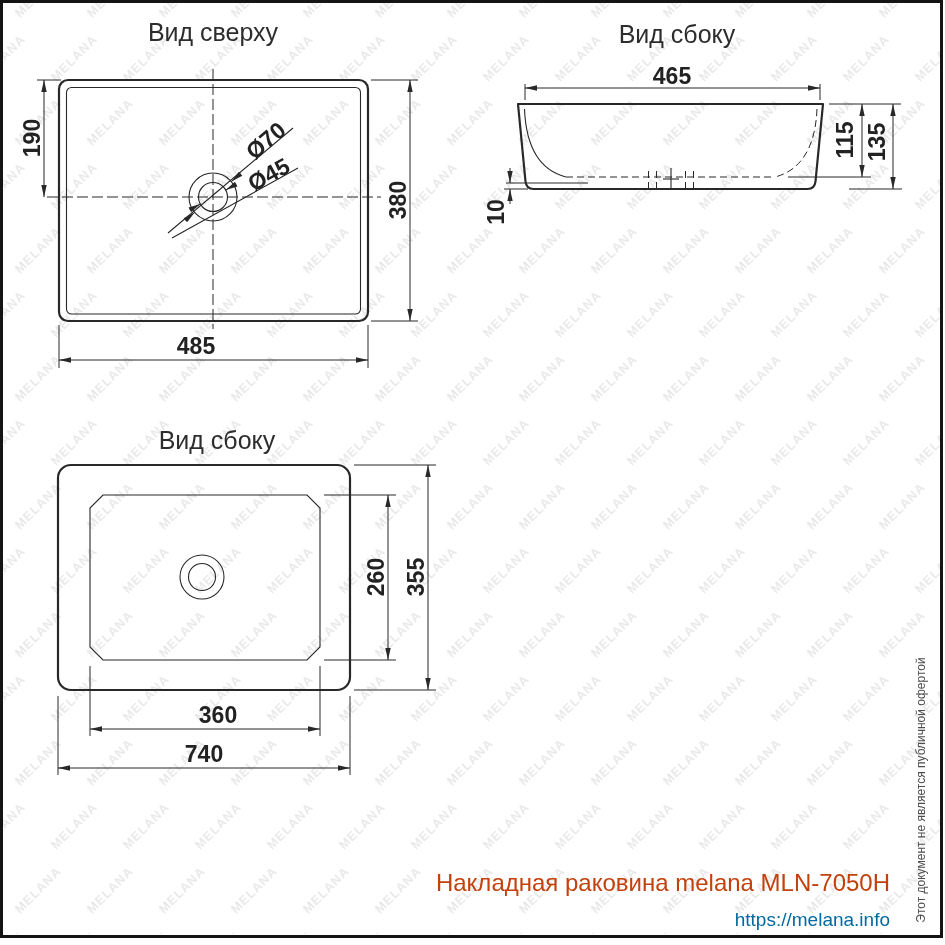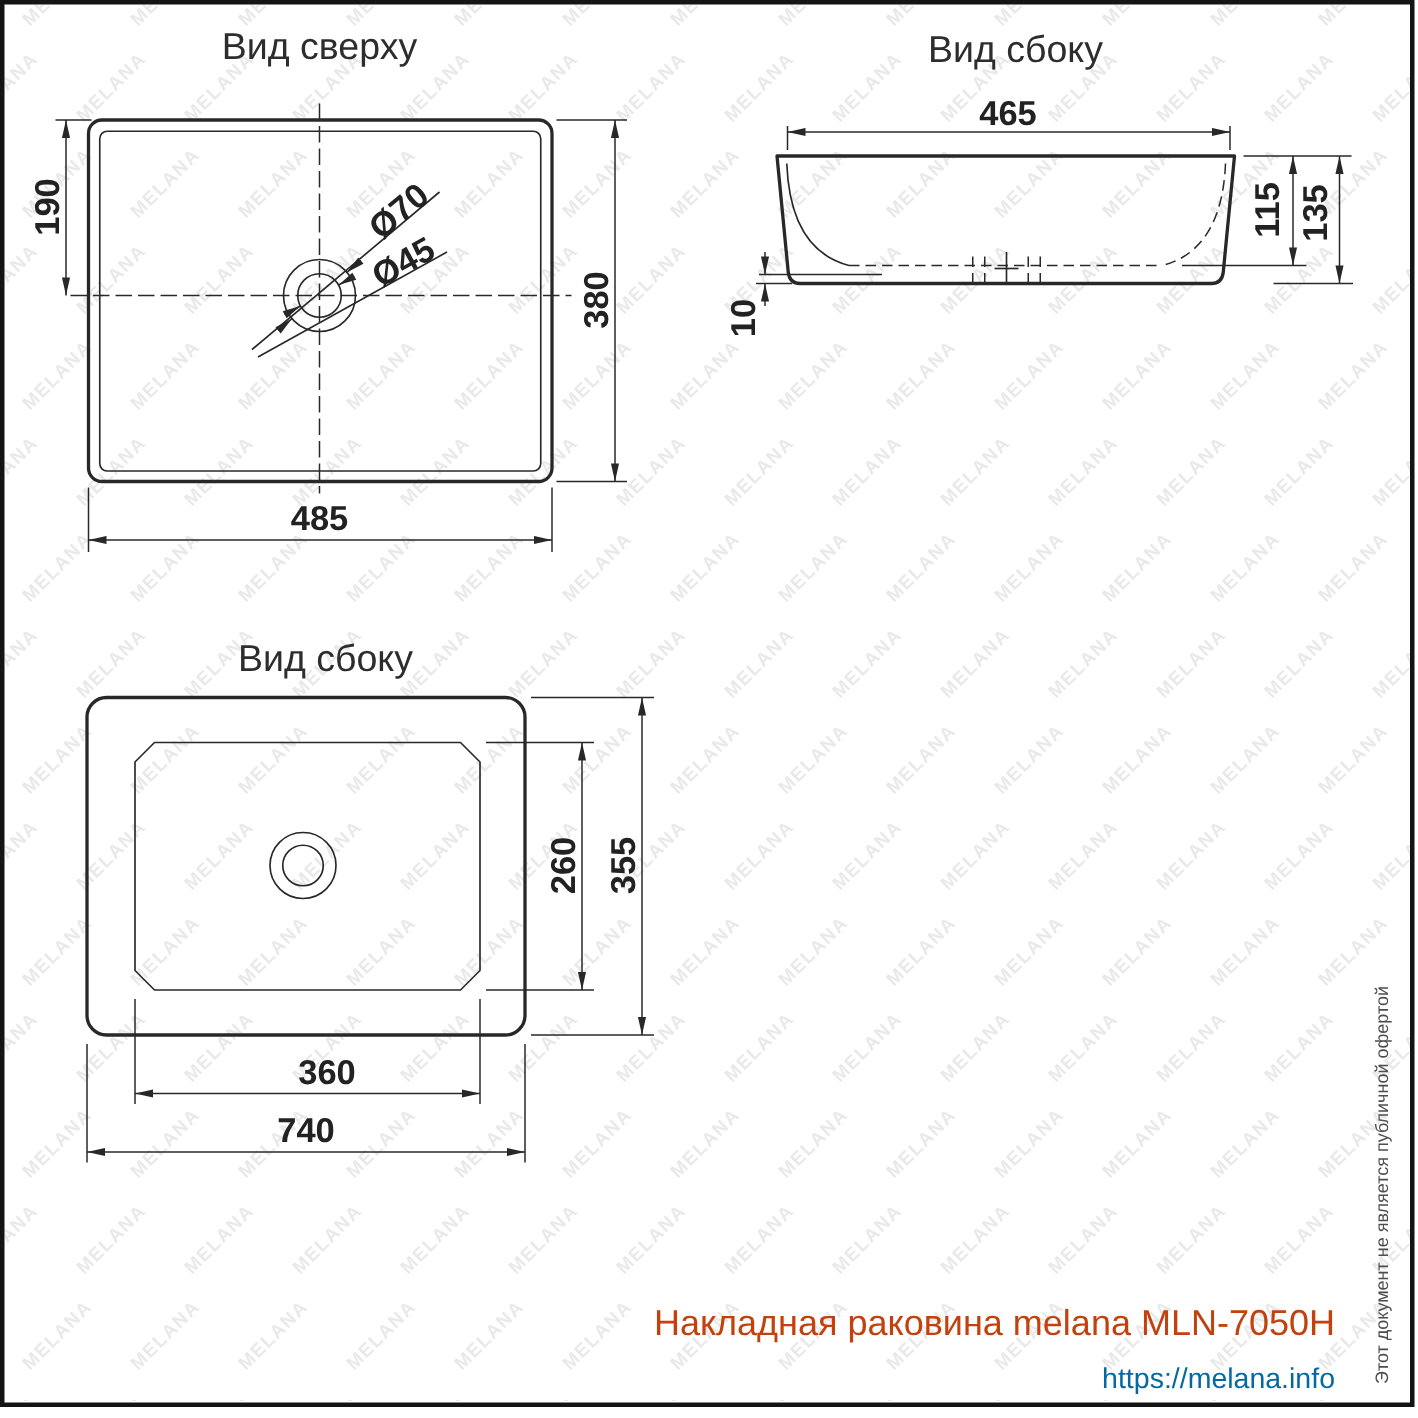--- a/index.html
+++ b/index.html
@@ -370,21 +370,21 @@
 
     <rect x="1.5" y="1.5" width="940" height="935" class="frame"></rect>
   </svg>
 
   <div class="lbl t" style="left:213px;top:32px">Вид сверху</div>
   <div class="lbl t" style="left:677px;top:34px">Вид сбоку</div>
   <div class="lbl t" style="left:217px;top:440px">Вид сбоку</div>
 
   <div class="lbl d r90" style="left:32px;top:138px">190</div>
   <div class="lbl d r90" style="left:398px;top:200px">380</div>
-  <div class="lbl d" style="left:213px;top:346px">485</div>
+  <div class="lbl d" style="left:196px;top:346px">485</div>
   <div class="lbl d r40" style="left:266px;top:141px">Ø70</div>
   <div class="lbl d r29" style="left:269px;top:175px">Ø45</div>
 
   <div class="lbl d" style="left:672px;top:76px">465</div>
   <div class="lbl d r90" style="left:845px;top:140px">115</div>
   <div class="lbl d r90" style="left:877px;top:142px">135</div>
   <div class="lbl d r90" style="left:496px;top:212px">10</div>
 
   <div class="lbl d r90" style="left:376px;top:577px">260</div>
   <div class="lbl d r90" style="left:416px;top:577px">355</div>

